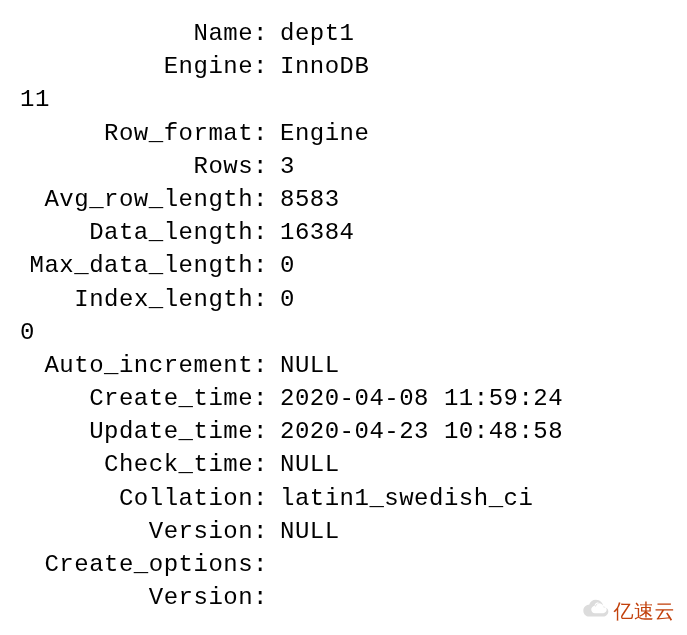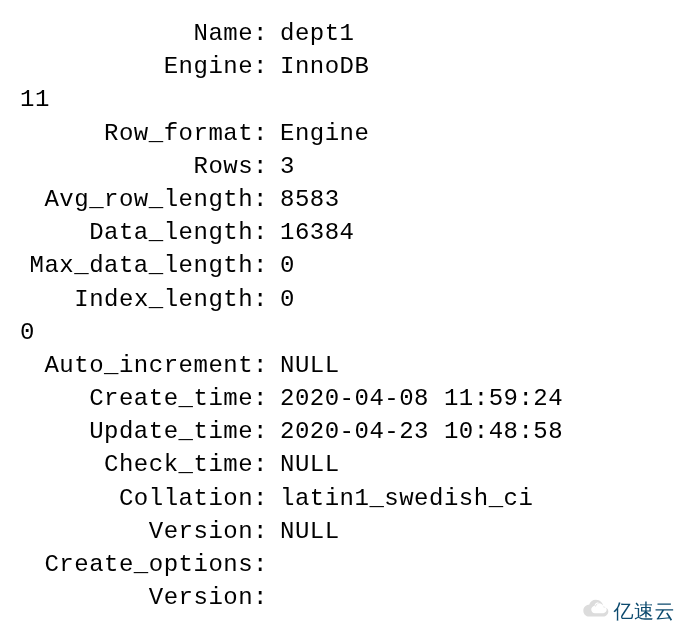--- a/index.html
+++ b/index.html
@@ -41,21 +41,21 @@
     }
     .watermark {
       position: absolute;
       bottom: 10px;
       right: 12px;
       display: flex;
       align-items: center;
       gap: 4px;
       font-size: 20px;
       font-family: sans-serif;
-      color: #0c4a6e;
+      color: #c2410c;
       font-weight: 400;
     }
     .watermark svg {
       width: 30px;
       height: 20px;
       fill: #dcdcdc;
     }
   </style>
 </head>
 <body>

